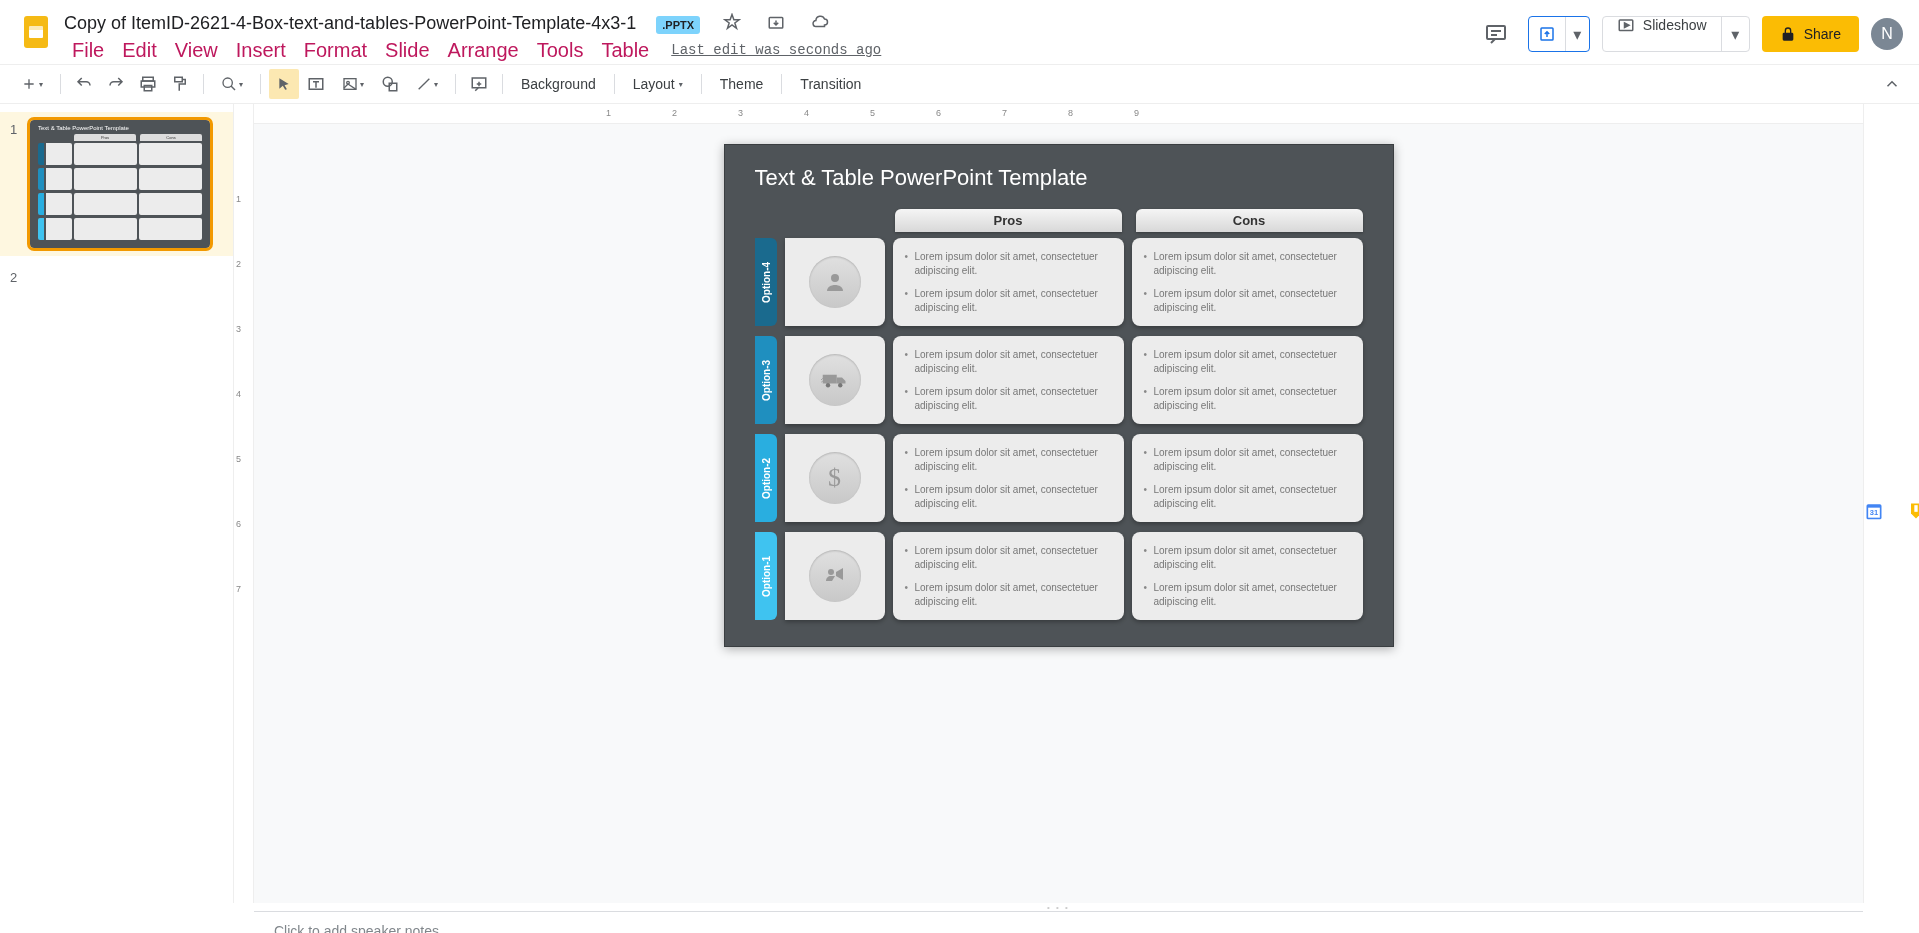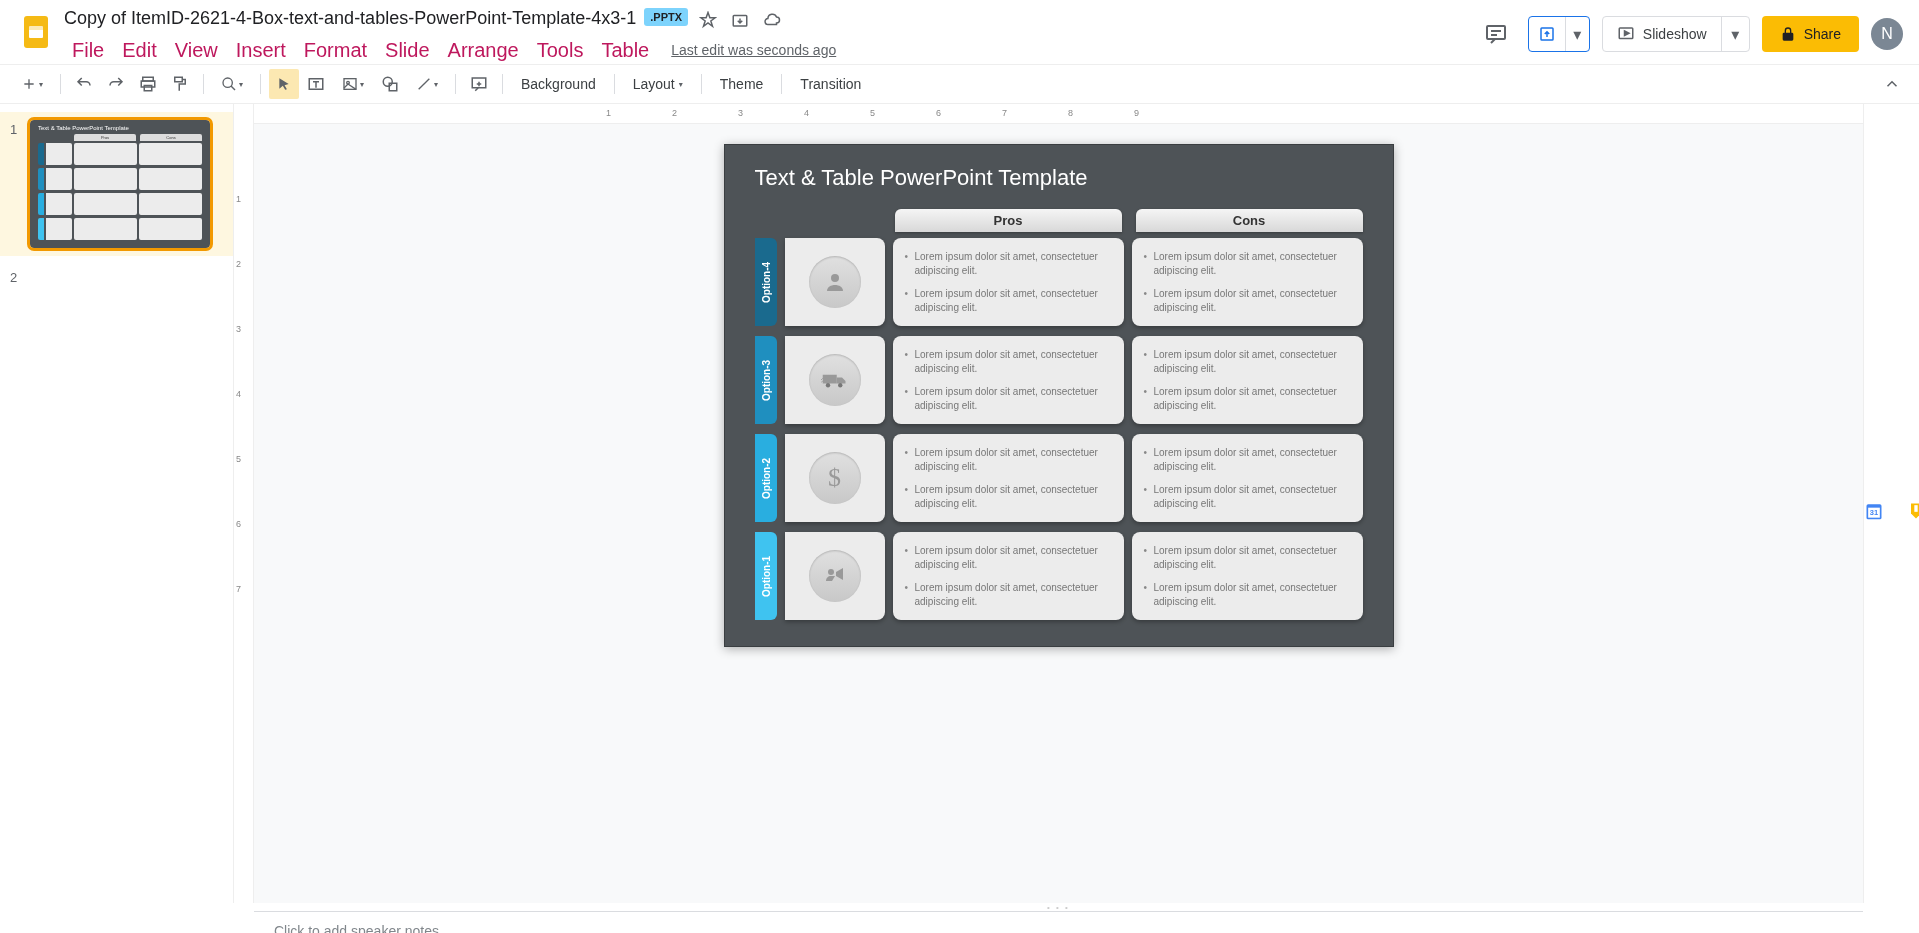--- a/index.html
+++ b/index.html
@@ -3,34 +3,34 @@
 <meta charset="utf-8">
 <style>
 * { box-sizing: border-box; margin: 0; padding: 0; font-family: Arial, "Google Sans", sans-serif; }
 body { background: #fff; overflow: hidden; }
 
 
 .title-bar { display: flex; align-items: flex-start; padding: 8px 16px 0 16px; height: 64px; }
 .logo-area { width: 40px; height: 40px; display: flex; align-items: center; justify-content: center; margin-right: 8px; margin-top: 4px; }
 .logo { width: 36px; height: 36px; }
 .title-center { flex: 1; }
-.doc-name-row { display: flex; align-items: flex-start; gap: 8px; height: 26px; }
+.doc-name-row { display: flex; align-items: flex-end; gap: 20px; height: 26px; }
 .doc-name { font-size: 18px; color: #202124; }
 .pptx-badge { background: #7dd3fc; color: #202124; font-size: 11px; font-weight: 700; padding: 3px 6px; border-radius: 3px; }
 .title-icon-btn { width: 24px; height: 24px; display: flex; align-items: center; justify-content: center; color: #5f6368; cursor: pointer; border-radius: 3px; }
 .menu-row { display: flex; gap: 2px; height: 28px; align-items: center; margin-top: 2px; }
 .menu-item { padding: 4px 8px; font-size: 20px; color: #be185d; cursor: pointer; border-radius: 4px; }
-.last-edit { font-size: 14px; color: #5f6368; text-decoration: underline; margin-left: 12px; cursor: pointer; }
+.last-edit { font-size: 14px; color: #5f6368; text-decoration: underline; margin-left: 12px; cursor: pointer; font-family: Liberation Mono, monospace; }
 .title-right { display: flex; align-items: center; gap: 12px; margin-top: 6px; }
 .icon-btn { width: 40px; height: 40px; display: flex; align-items: center; justify-content: center; color: #5f6368; cursor: pointer; border-radius: 50%; }
 .present-container { display: flex; align-items: center; border: 1px solid #1a73e8; border-radius: 4px; height: 36px; overflow: hidden; }
 .present-up { width: 36px; display: flex; align-items: center; justify-content: center; color: #1a73e8; }
 .present-drop { width: 24px; display: flex; align-items: center; justify-content: center; border-left: 1px solid #dadce0; color: #5f6368; height: 100%; }
 .slideshow-container { display: flex; align-items: center; border: 1px solid #dadce0; border-radius: 4px; height: 36px; }
-.slideshow-btn { display: flex; align-items: center; gap: 8px; padding: 0 14px; font-size: 14px; color: #3c4043; font-weight: 500; height: 100%; }
+.slideshow-btn { display: flex; gap: 8px; padding: 0 14px; font-size: 14px; color: #3c4043; font-weight: 500; height: 100%; }
 .slideshow-drop { width: 28px; display: flex; align-items: center; justify-content: center; border-left: 1px solid #dadce0; color: #5f6368; height: 100%; }
 .share-btn { display: flex; align-items: center; gap: 8px; background: #fbbc04; color: #202124; padding: 0 18px; height: 36px; border-radius: 4px; font-size: 14px; font-weight: 500; cursor: pointer; }
 .avatar { width: 32px; height: 32px; border-radius: 50%; background: #7b8794; color: #fff; display: flex; align-items: center; justify-content: center; font-size: 16px; }
 
 
 .toolbar { display: flex; align-items: center; height: 40px; border-top: 1px solid #eee; border-bottom: 1px solid #eee; padding: 0 12px; gap: 2px; justify-content: flex-end; }
 .tb-btn { width: 30px; height: 30px; display: flex; align-items: center; justify-content: center; color: #5f6368; cursor: pointer; border-radius: 2px; }
 .tb-btn.drop::after { content: "▾"; font-size: 8px; margin-left: 2px; color: #5f6368; }
 .tb-btn.wide { width: 40px; }
 .tb-sep { width: 1px; height: 20px; background: #dadce0; margin: 0 6px; }

